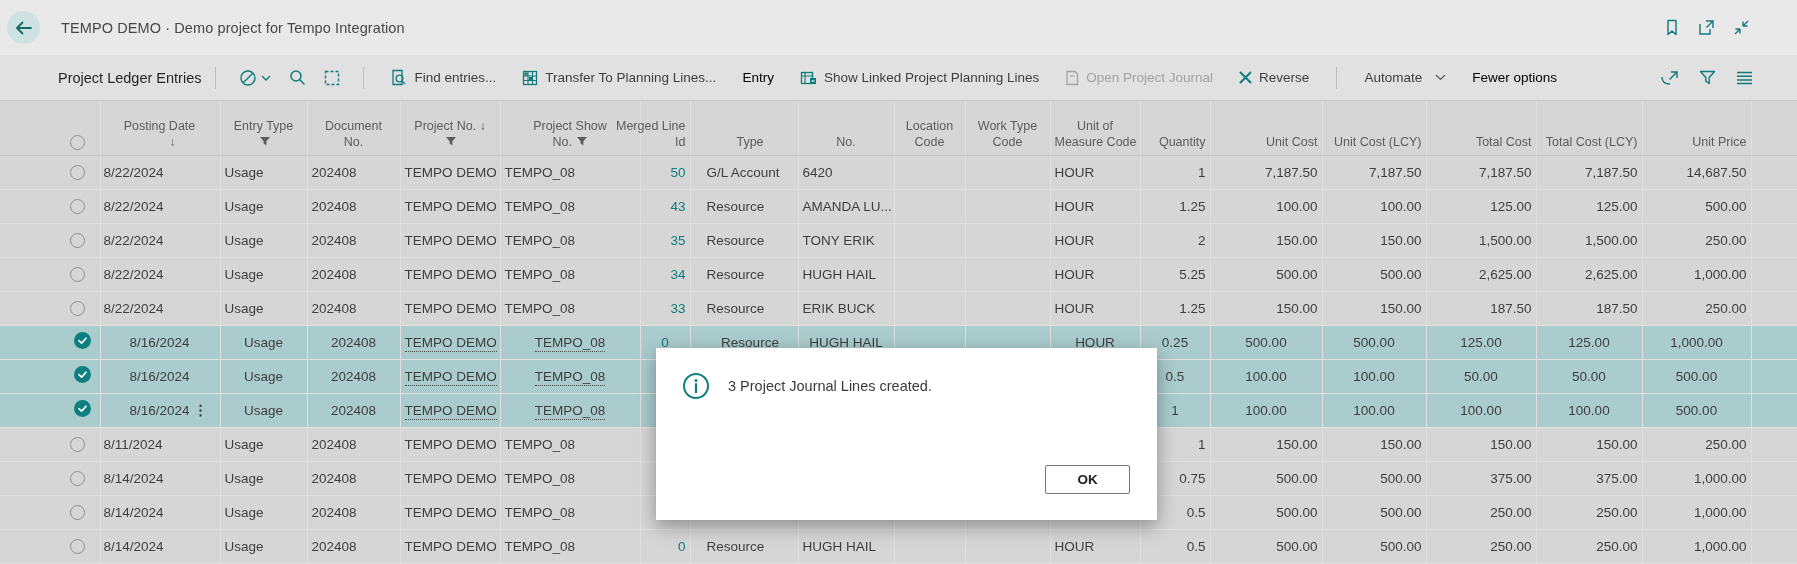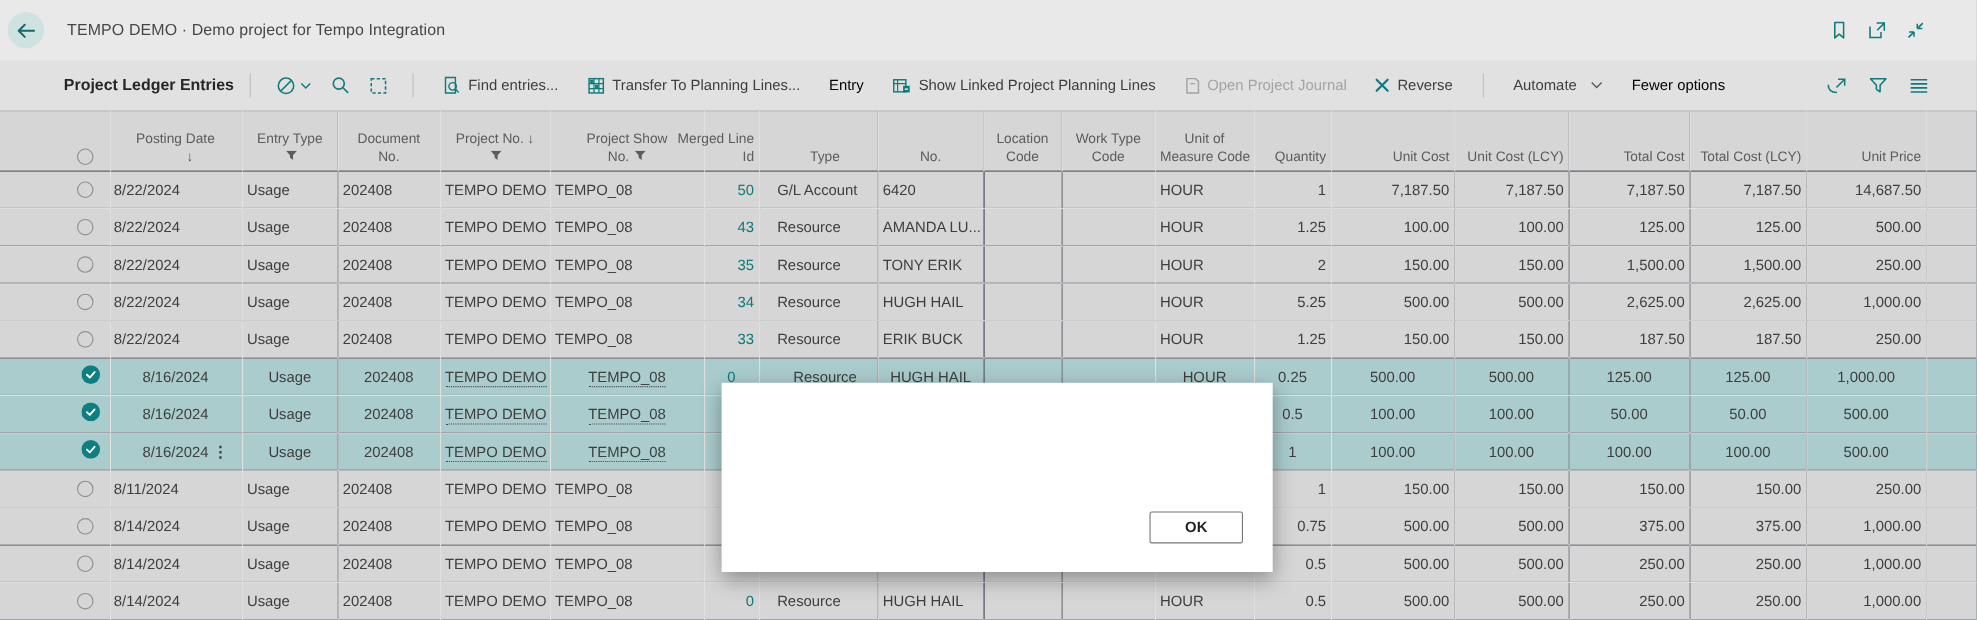--- a/index.html
+++ b/index.html
@@ -13,21 +13,21 @@
   .backbtn{position:absolute;left:7px;top:11px;width:33px;height:33px;border-radius:50%;
            background:#cfe2e2;display:flex;align-items:center;justify-content:center;cursor:pointer;}
   .pagetitle{position:absolute;left:61px;top:0;height:55px;display:flex;align-items:center;
              font-size:14.5px;color:#474747;letter-spacing:.1px;}
   .tb-right{position:absolute;right:47px;top:0;height:55px;display:flex;align-items:center;gap:18px;}
   .tb-right svg{display:block;}
 
   
   .toolbar{position:absolute;left:0;top:55px;width:100%;height:46px;background:#e1e1e1;
            border-bottom:1px solid #c9c9c9;display:flex;align-items:center;padding-left:58px;box-sizing:border-box;}
-  .caption{font-size:14.5px;font-weight:bold;color:#262626;white-space:nowrap;}
+  .caption{font-size:14.5px;font-weight:normal;color:#262626;white-space:nowrap;}
   .tdiv{width:1px;height:22px;background:#bdbdbd;margin:0 14px;flex:0 0 auto;}
   .ticon{display:flex;align-items:center;gap:4px;margin:0 9px;cursor:pointer;flex:0 0 auto;}
   .action{display:flex;align-items:center;gap:7px;margin:0 13px;font-size:13.5px;color:#3e3e3e;
           white-space:nowrap;cursor:pointer;flex:0 0 auto;}
   .action.disabled{color:#a3a3a3;cursor:default;}
   .menu-only{margin:0 13px;font-size:13.5px;color:#000000;white-space:nowrap;cursor:pointer;}
   .chev{margin-left:6px;}
   .toolbar-right{margin-left:auto;margin-right:44px;display:flex;align-items:center;gap:20px;}
   .toolbar-right svg{display:block;cursor:pointer;}
 
@@ -576,16 +576,24 @@
             <td class="alR">250.00</td>
             <td class="alR">250.00</td>
             <td class="alR">1,000.00</td>
             <td></td>
           </tr>
         </tbody>
     </table>
   </div>
 
   <div class="dialog">
+    <div class="dlg-row">
+      <svg width="28" height="28" viewBox="0 0 28 28">
+        <circle cx="14" cy="14" r="12" stroke="#0e8081" stroke-width="2" fill="none"></circle>
+        <circle cx="14" cy="8.6" r="1.5" fill="#0e8081"></circle>
+        <path d="M14 12.2 v8" stroke="#0e8081" stroke-width="2.2" stroke-linecap="round"></path>
+      </svg>
+      <span class="dlg-msg">3 Project Journal Lines created.</span>
+    </div>
     <button class="okbtn">OK</button>
   </div>
 
 </div>
 
 </body></html>

